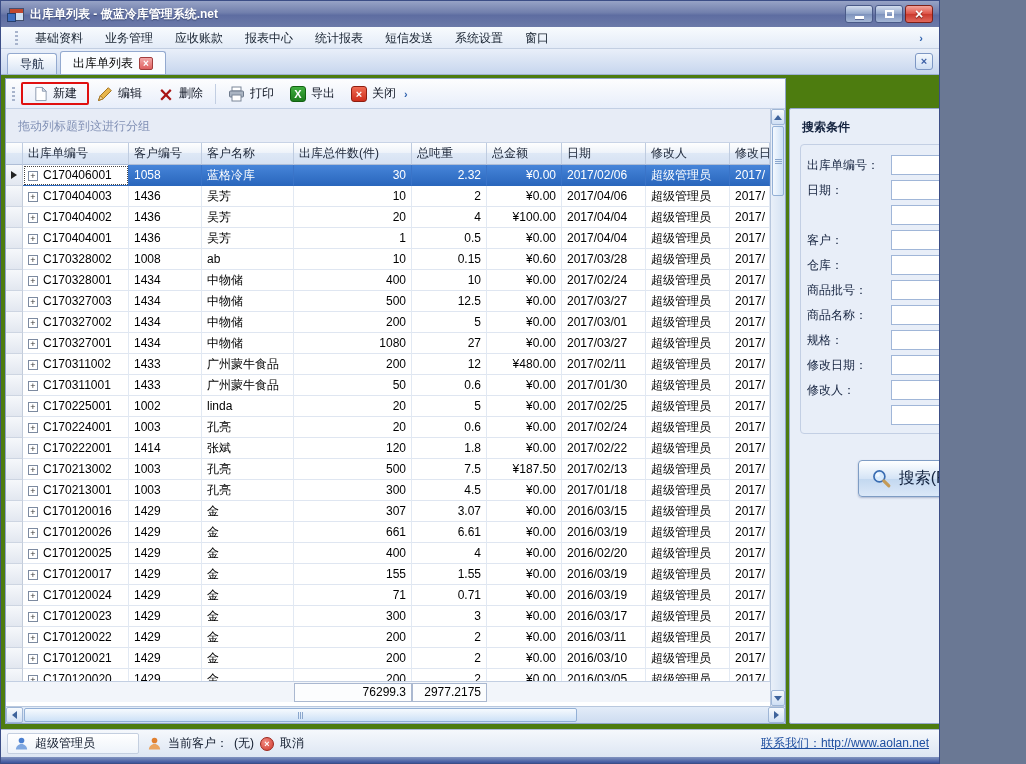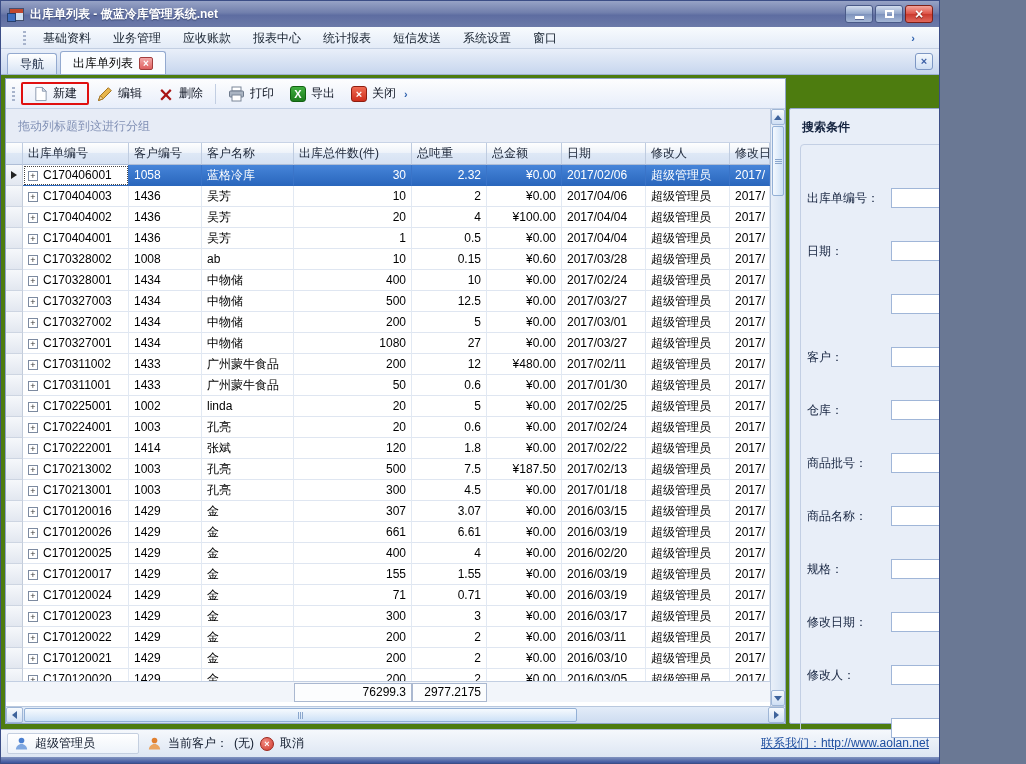--- a/index.html
+++ b/index.html
@@ -15,21 +15,21 @@
   .title-text { color:#fff; font-weight:bold; text-shadow:0 1px 1px #3c4a72; }
   .win-btns { margin-left:auto; display:flex; gap:2px; }
   .win-btn { width:28px; height:18px; border-radius:3px; border:1px solid #4a5a88; display:flex; align-items:center; justify-content:center;
     background:linear-gradient(#d3deef,#91a5c9 50%,#7e93bd 52%,#a5b7d6); }
   .win-btn.close { background:linear-gradient(#f4a49b,#dd5145 50%,#c93a2e 52%,#e2685c); border-color:#7e2018; }
   .glyph-min { width:9px; height:3px; background:#fff; margin-top:7px; box-shadow:0 1px 0 #5a6a94; }
   .glyph-max { width:9px; height:8px; border:2px solid #fff; }
   .glyph-close { color:#fff; font-weight:bold; font-size:14px; line-height:14px; text-shadow:0 1px 1px #6e1b14; }
 
   
-  .menubar { height:22px; display:flex; align-items:center; background:linear-gradient(#f8fbfe,#e3ebf7); border-bottom:1px solid #c3cfe2; padding:0 20px; }
+  .menubar { height:22px; display:flex; align-items:center; background:linear-gradient(#f8fbfe,#e3ebf7); border-bottom:1px solid #c3cfe2; padding:0 12px; }
   .grip-v { width:3px; height:14px; margin:0 6px 0 2px; background:repeating-linear-gradient(to bottom,#a8b4cc 0 2px,transparent 2px 4px); }
   .menu-item { padding:0 11px; height:20px; line-height:20px; color:#15202e; cursor:default; }
   .menu-overflow { margin-left:auto; margin-right:4px; }
 
   
   .tabstrip { height:26px; display:flex; align-items:flex-end; padding:3px 6px 0 6px; position:relative;
     background:linear-gradient(#e9eff9,#c7d6ee); border-bottom:1px solid #9cb0d2; }
   .tab { height:21px; line-height:20px; padding:0 12px; margin-right:3px; border:1px solid #93a9cf; border-bottom:none;
     border-radius:3px 3px 0 0; background:linear-gradient(#ffffff,#d6e3f4); color:#1c2b45; display:flex; align-items:center; gap:6px; }
   .tab.active { height:23px; background:#fafcff; color:#000; }
@@ -96,21 +96,21 @@
   .h-btn { width:17px; height:16px; display:flex; align-items:center; justify-content:center; background:linear-gradient(#f7fafd,#cfdff4); border:1px solid #9fb6d6; border-radius:2px; }
   .h-thumb { width:553px; height:14px; margin:0 1px; background:linear-gradient(#f6fafe,#cde1f7); border:1px solid #93b0d6; border-radius:2px;
     display:flex; align-items:center; justify-content:center; gap:1px; }
   .h-grip i { display:block; width:1px; height:7px; background:#8aa6cc; }
   .h-track { flex:1; }
 
   
   .right-panel { flex:1; margin-top:30px; background:#e8eef8; border:1px solid #96a8cc; border-radius:2px; padding:8px 10px; display:flex; flex-direction:column; }
   .sp-title { font-weight:bold; color:#14233f; margin:2px 0 8px 2px; }
   .sp-group { border:1px solid #c3cfe4; border-radius:4px; padding:10px 8px 6px 6px; }
-  .f-row { display:flex; align-items:center; margin-bottom:5px; height:20px;margin-top:33px; }
+  .f-row { display:flex; align-items:center; margin-bottom:5px; height:20px; }
   .f-label { width:84px; color:#15233f; flex:none; }
   .f-ctrl { width:122px; margin-left:auto; position:relative; height:20px; }
   .f-input { width:100%; height:20px; border:1px solid #a0b6d8; background:#fff; padding:0 4px; font:inherit; }
   .drop-btn { position:absolute; right:1px; top:1px; width:17px; height:18px; display:flex; align-items:center; justify-content:center;
     background:linear-gradient(#eaf3fc,#aecdef); border-left:1px solid #82a7d2; border-radius:0 1px 1px 0; }
   .drop-btn .tri-down { border-top-color:#2d5档; }
   .ellipsis-btn { position:absolute; right:1px; top:1px; width:17px; height:18px; text-align:center; line-height:12px; font-weight:bold; color:#1d4f93;
     background:linear-gradient(#eaf3fc,#aecdef); border-left:1px solid #82a7d2; }
   .search-btn-row { margin-top:26px; display:flex; justify-content:center; }
   .search-btn { width:106px; height:37px; border:1px solid #7e9cc4; border-radius:4px; background:linear-gradient(#feffff,#d5e4f6 50%,#c3d8f0 52%,#dbe8f8);

